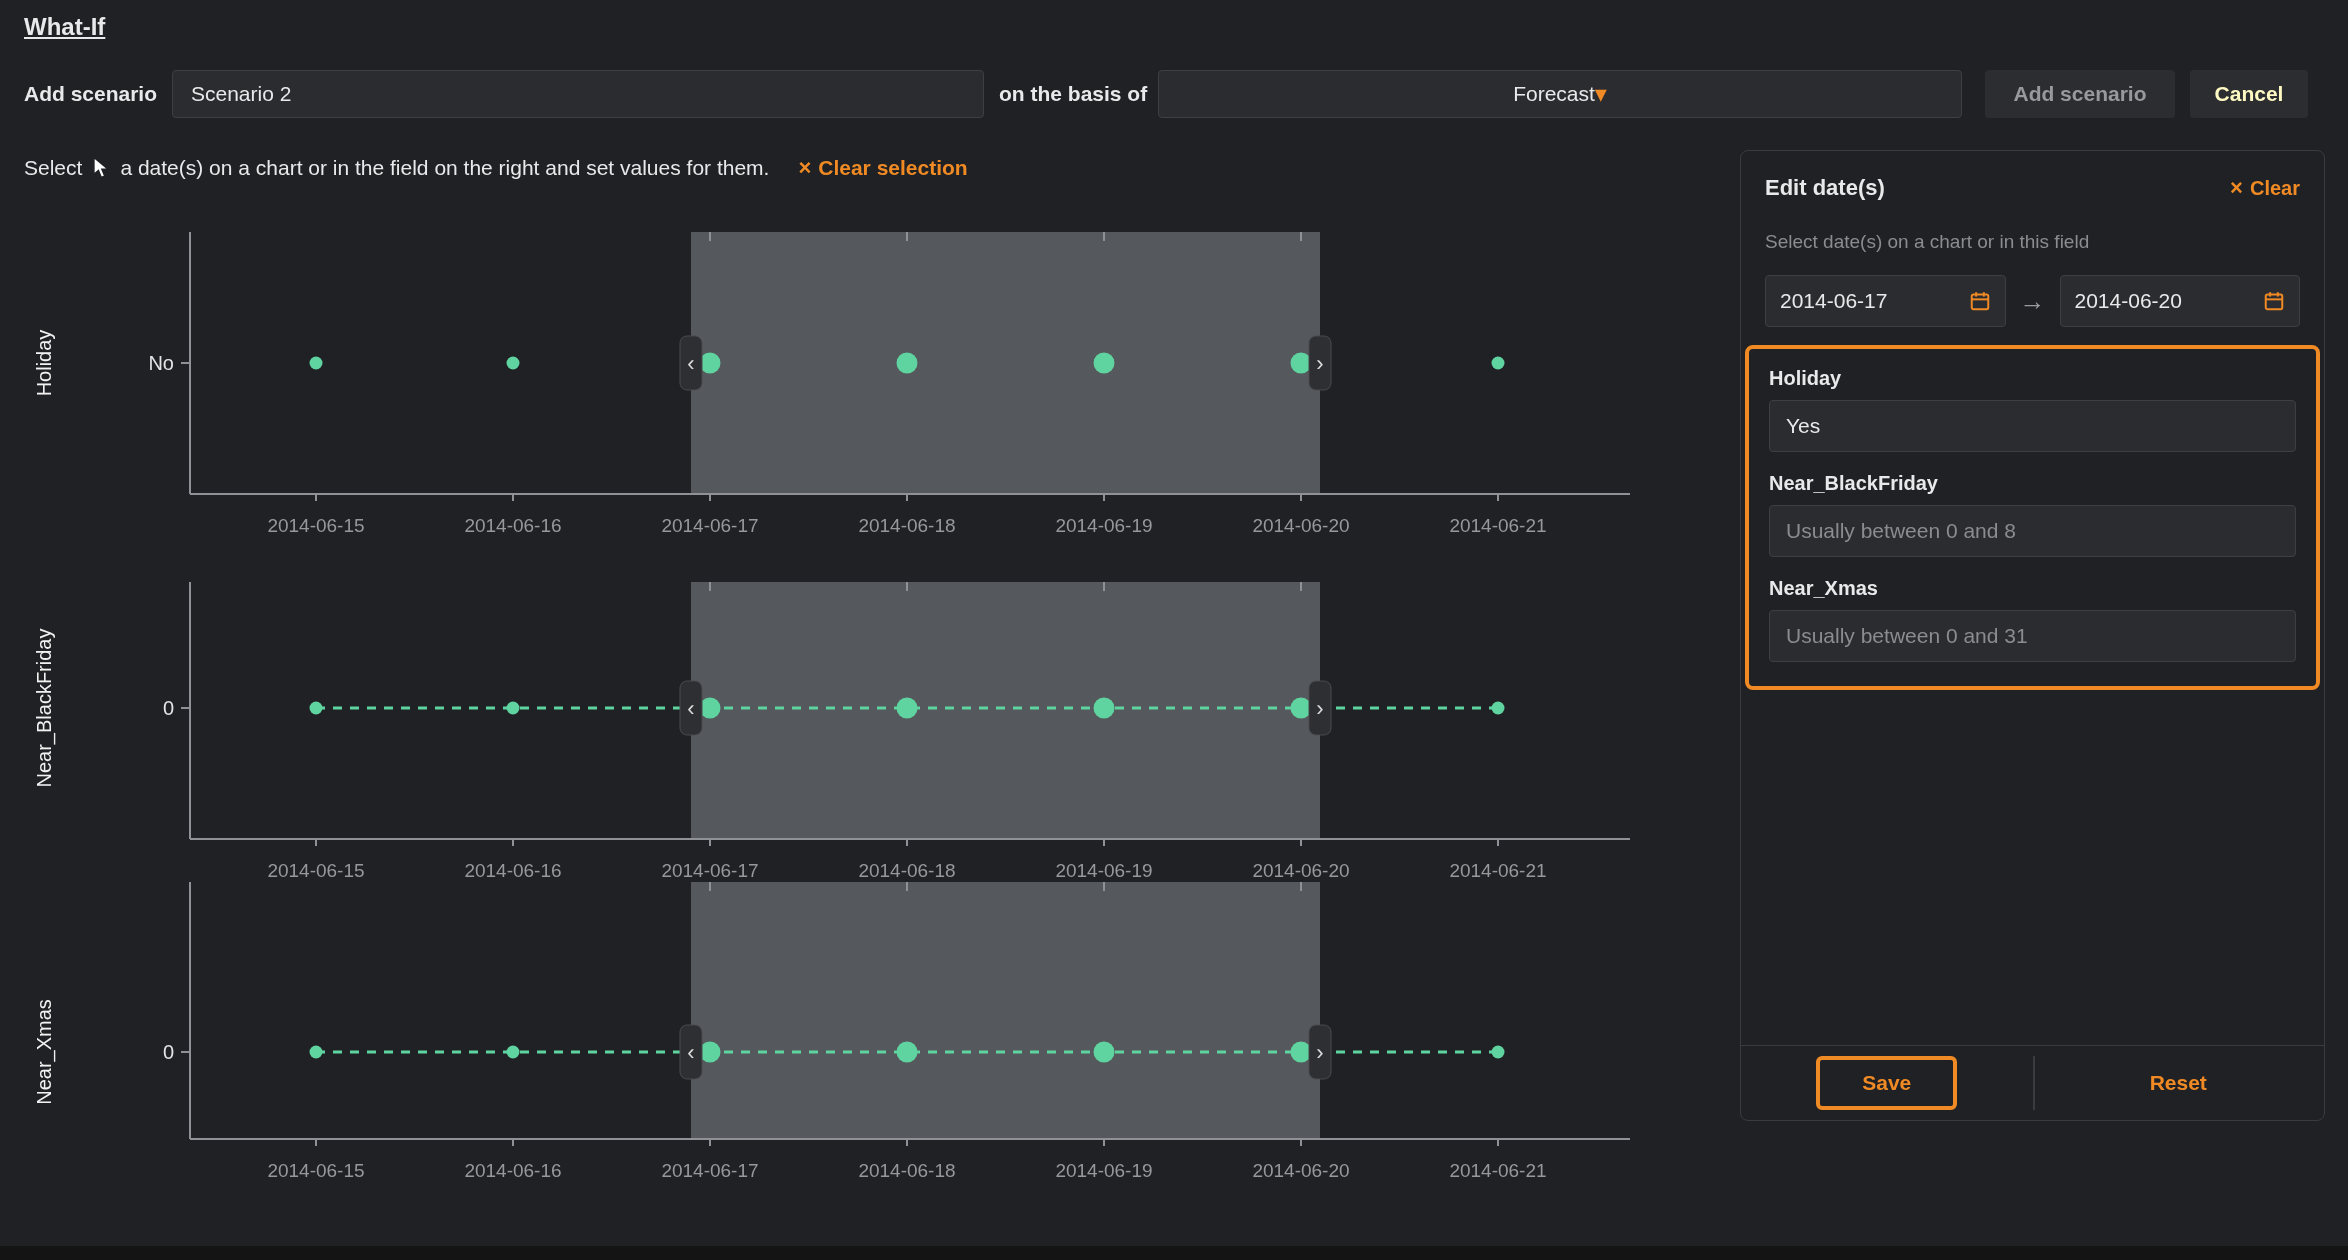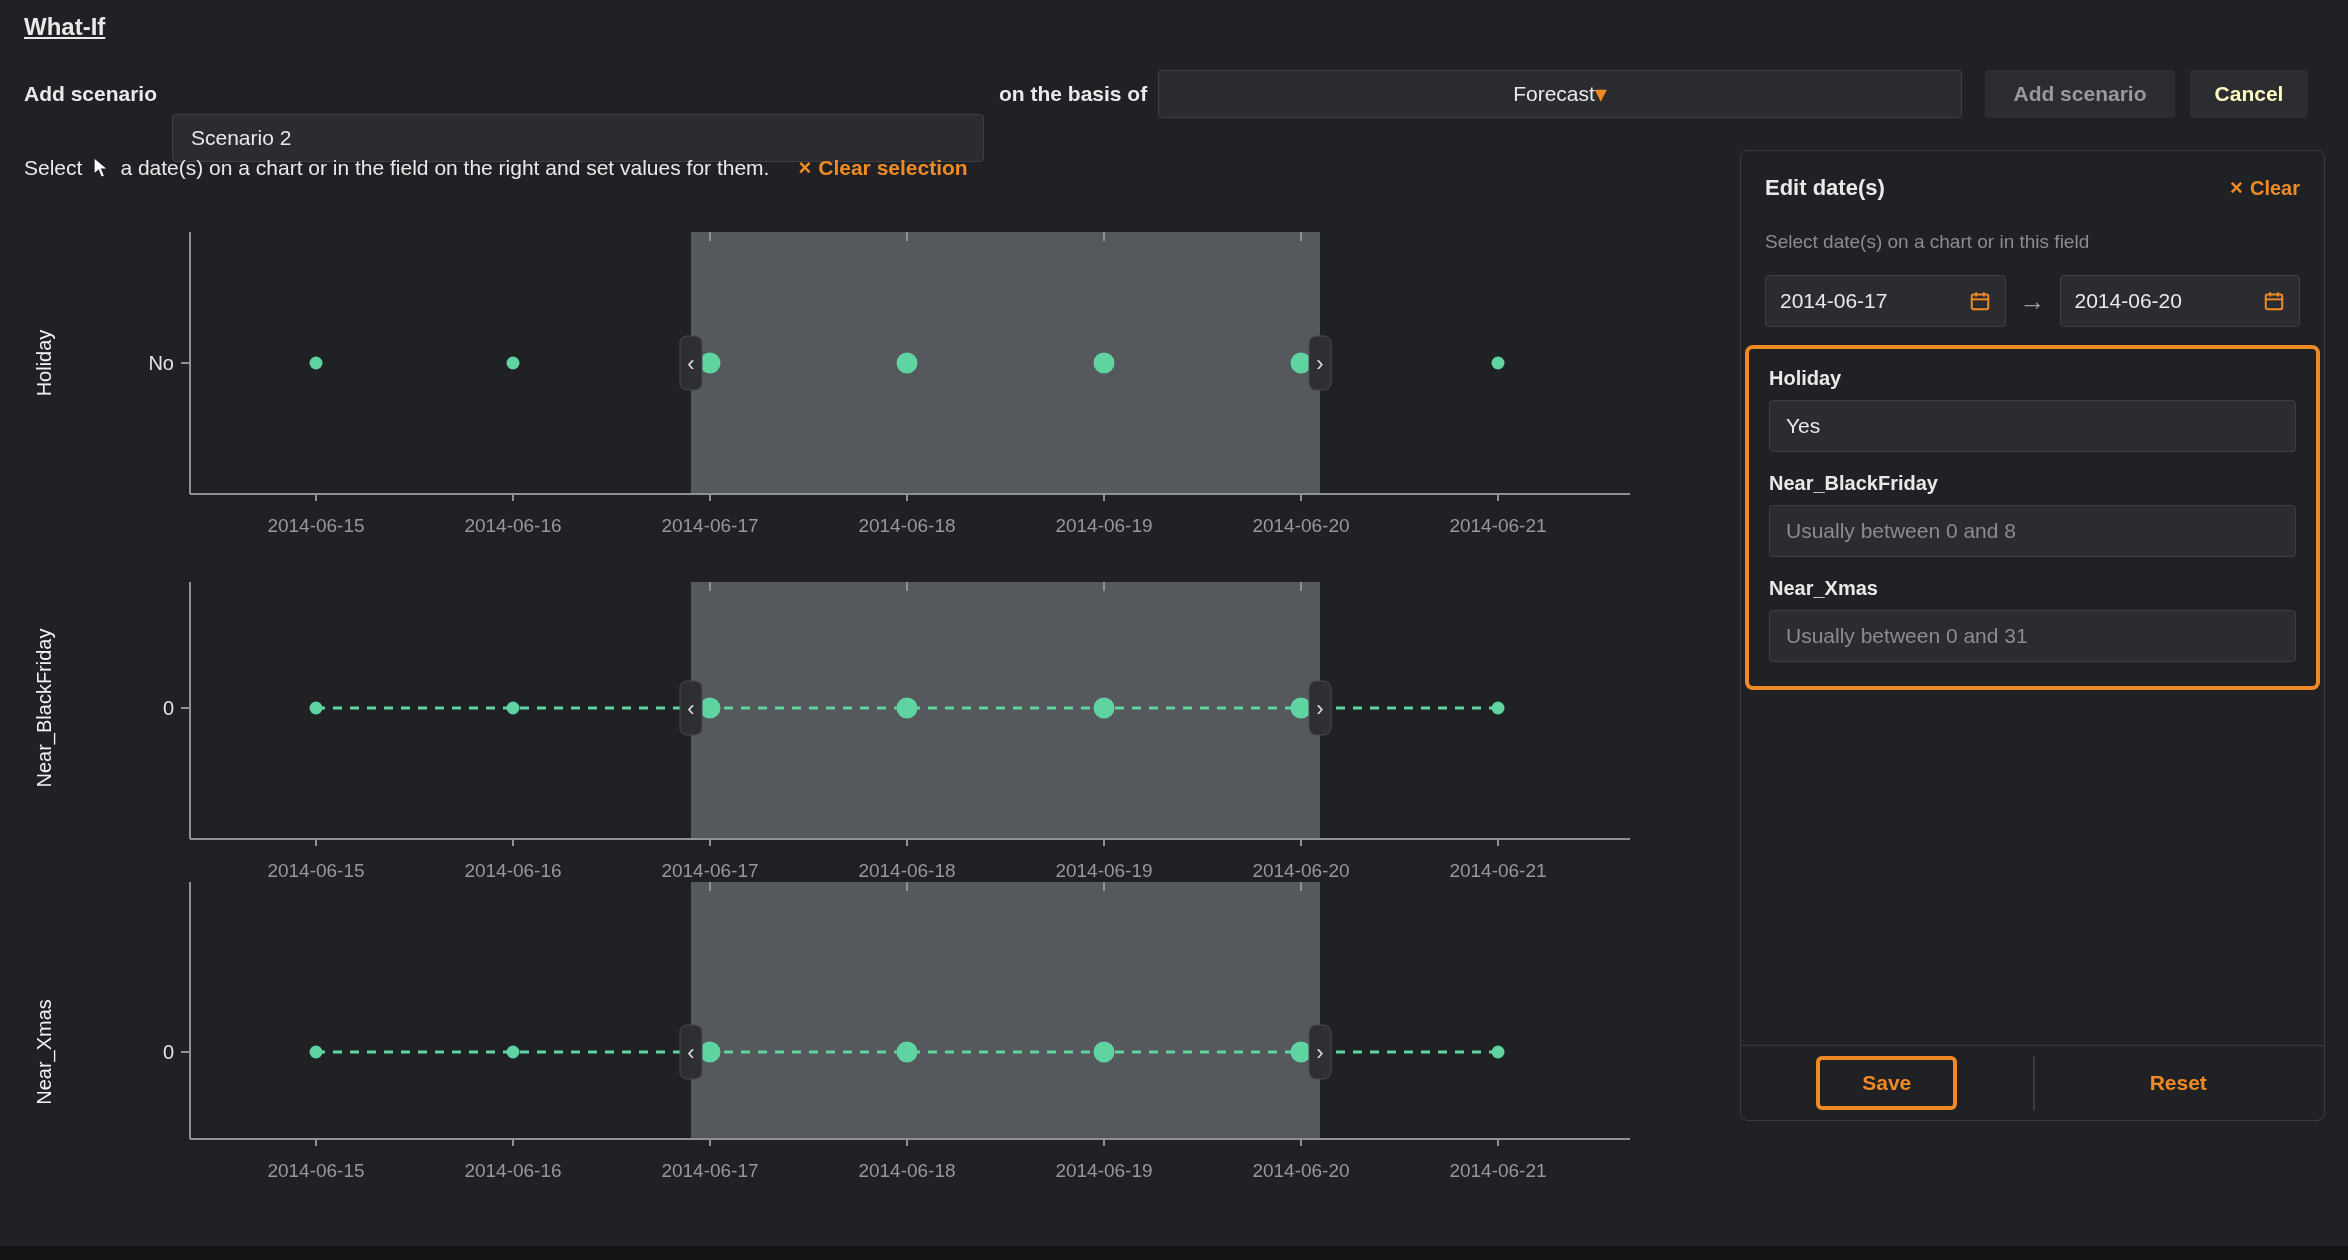--- a/index.html
+++ b/index.html
@@ -11,21 +11,21 @@
   .abs { position:absolute; }
 
   
   .page-title { left:24px; top:13px; font-size:24px; font-weight:bold;text-decoration:underline; }
   .tb-label { top:70px; height:48px; line-height:48px; font-weight:bold; font-size:21px; white-space:nowrap; }
   .input-box {
     background:#2b2c2f; border:1px solid #3e3f42; border-radius:4px;
     color:#e8e9ea; font-size:21px; box-sizing:border-box;
     font-family:"Liberation Sans","DejaVu Sans",sans-serif;
   }
-  #scenario-input { position:absolute; left:172px; top:70px; width:812px; height:48px; padding:0 18px;margin-top:44px; }
+  #scenario-input { position:absolute; left:172px; top:70px; width:812px; height:48px; padding:0 18px; }
   #basis-select {
     left:1158px; top:70px; width:804px; height:48px;
     display:flex; align-items:center; justify-content:center;
     padding:0 18px; cursor:pointer;
   }
   .chevron-down { color:#f08a24; font-size:24px; line-height:1; }
   .btn {
     top:70px; height:48px; border-radius:4px; font-weight:bold; font-size:21px;
     display:flex; align-items:center; justify-content:center; box-sizing:border-box; cursor:pointer;
   }

